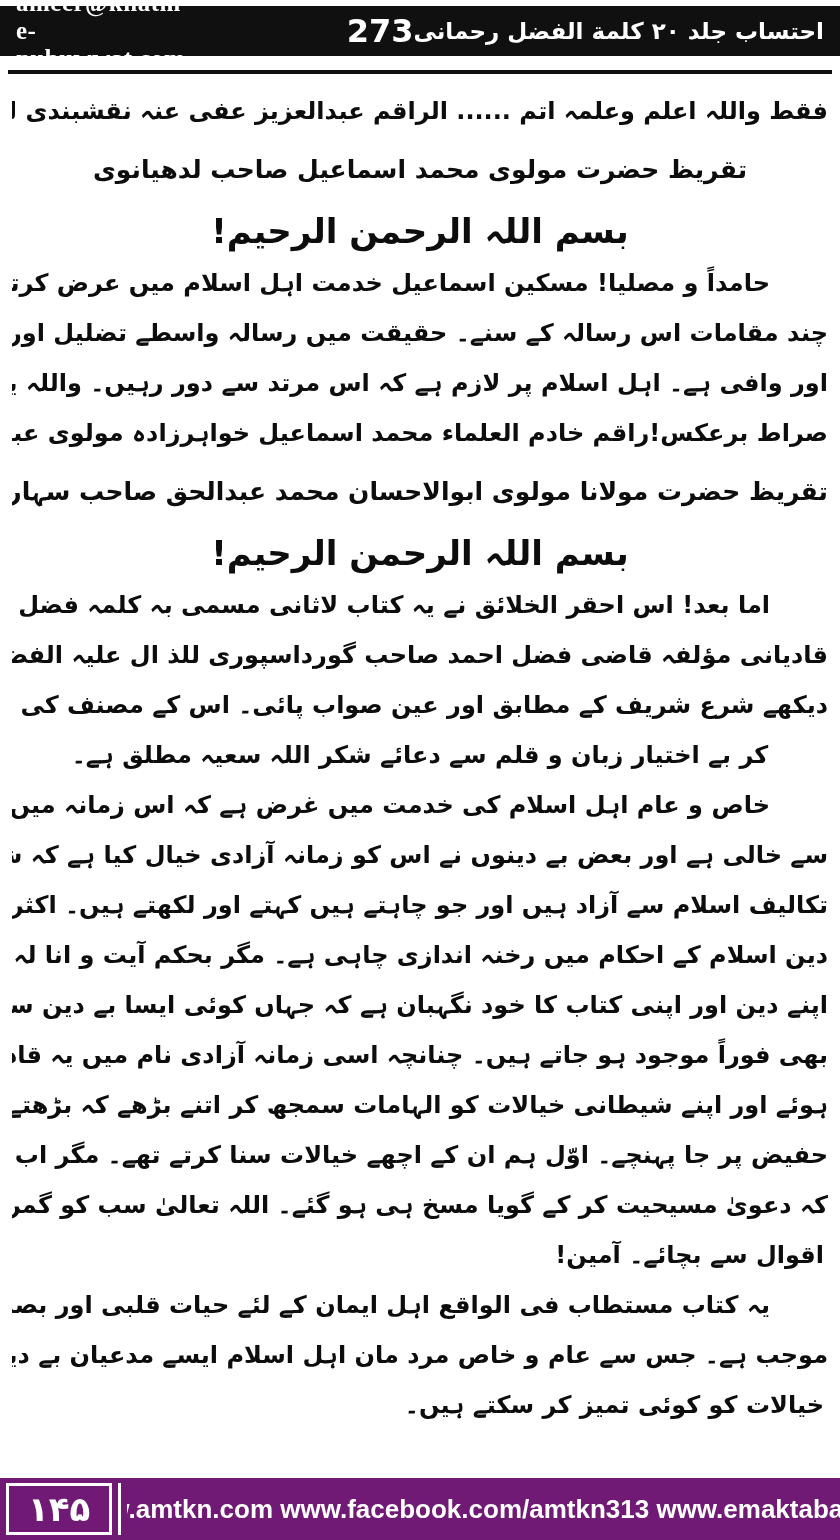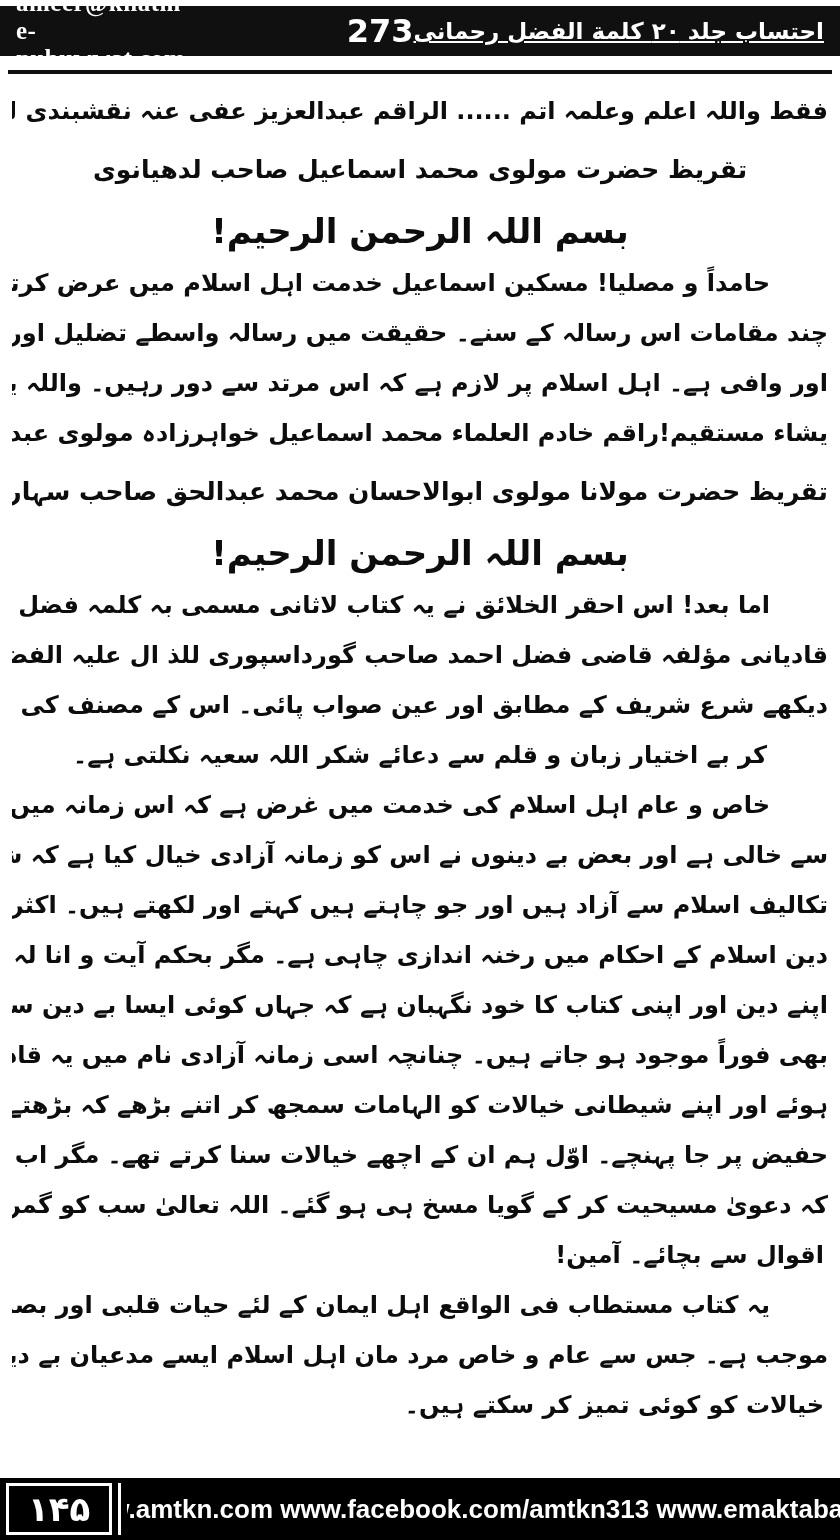--- a/index.html
+++ b/index.html
@@ -23,21 +23,21 @@
   .header-email {
     font-family:"Liberation Serif", serif;
     font-weight:bold; font-size:25px; direction:ltr;
     letter-spacing:0.5px;
   }
   .header-page {
     font-size:32px; font-weight:bold; direction:rtl;
     margin-left:40px; margin-right:auto; padding-left:110px;
   }
   .header-title {
-    font-size:23px; font-weight:bold; direction:rtl; white-space:nowrap;text-decoration:underline;
+    font-size:23px; font-weight:bold; direction:rtl; white-space:nowrap;
   }
   .header-rule {
     position:absolute; top:70px; left:8px; right:8px; height:4px;
     background:#101010;
   }
 
   
   .page-body {
     position:absolute; top:86px; left:12px; right:12px; bottom:72px;
     direction:rtl;
@@ -66,21 +66,21 @@
     height:54px; line-height:54px;
     text-align:center; text-align-last:center;
   }
   .line.split {
     display:flex; justify-content:space-between; align-items:center;
   }
 
   
   .footer-bar {
     position:absolute; bottom:0; left:0; right:0; height:62px;
-    background:#000000;
+    background:#701a75;
     display:flex; align-items:stretch;
     color:#ffffff;
   }
   .footer-page-box {
     width:106px; margin:5px 0 5px 6px;
     border:3px solid #ffffff;
     display:flex; align-items:center; justify-content:center;
     font-size:34px; font-weight:bold;
     direction:rtl;
     flex:0 0 auto;
@@ -107,29 +107,29 @@
 <div class="header-rule"></div>
 
 <div class="page-body">
     <div class="line opening">فقط واللہ اعلم وعلمہ اتم ...... الراقم عبدالعزیز عفی عنہ نقشبندی لدھیانوی!</div>
     <div class="line heading">تقریظ حضرت مولوی محمد اسماعیل صاحب لدھیانوی</div>
     <div class="line bismillah">بسم اللہ الرحمن الرحیم!</div>
     <div class="line body-indent">حامداً و مصلیا! مسکین اسماعیل خدمت اہل اسلام میں عرض کرتا ہے کہ میں نے</div>
     <div class="line body">چند مقامات اس رسالہ کے سنے۔ حقیقت میں رسالہ واسطے تضلیل اور تکفیر کے اظہار کرنے میں کافی</div>
     <div class="line body">اور وافی ہے۔ اہل اسلام پر لازم ہے کہ اس مرتد سے دور رہیں۔ واللہ یہدی من یشاء الی</div>
     <div class="line split">
-      <span>یشاء مستقیم!</span>
+      <span>صراط برعکس!</span>
       <span>راقم خادم العلماء محمد اسماعیل خواہرزادہ مولوی عبدالقادر لدھیانوی!</span>
     </div>
     <div class="line heading">تقریظ حضرت مولانا مولوی ابوالاحسان محمد عبدالحق صاحب سہارنپوری</div>
     <div class="line bismillah">بسم اللہ الرحمن الرحیم!</div>
     <div class="line body-indent">اما بعد! اس احقر الخلائق نے یہ کتاب لاثانی مسمی بہ کلمہ فضل رحمانی بجواب اوہام غلام</div>
     <div class="line body">قادیانی مؤلفہ قاضی فضل احمد صاحب گورداسپوری للذ ال علیہ الفضل الربانی مختلف مقامات سے</div>
     <div class="line body">دیکھے شرع شریف کے مطابق اور عین صواب پائی۔ اس کے مصنف کی سعی جمیل فی سبیل اللہ کو دیکھ</div>
-    <div class="line center">کر بے اختیار زبان و قلم سے دعائے شکر اللہ سعیہ نکلتی ہے۔</div>
+    <div class="line center">کر بے اختیار زبان و قلم سے دعائے شکر اللہ سعیہ مطلق ہے۔</div>
     <div class="line body-indent">خاص و عام اہل اسلام کی خدمت میں غرض ہے کہ اس زمانہ میں کہ شرعی درہ اور طرہ</div>
     <div class="line body">سے خالی ہے اور بعض بے دینوں نے اس کو زمانہ آزادی خیال کیا ہے کہ شرع کے احکام اور</div>
     <div class="line body">تکالیف اسلام سے آزاد ہیں اور جو چاہتے ہیں کہتے اور لکھتے ہیں۔ اکثر لوگوں نے باغوائے نفس</div>
     <div class="line body">دین اسلام کے احکام میں رخنہ اندازی چاہی ہے۔ مگر بحکم آیت و انا لہ لحافظون خداوند تعالیٰ</div>
     <div class="line body">اپنے دین اور اپنی کتاب کا خود نگہبان ہے کہ جہاں کوئی ایسا بے دین سر اٹھاتا ہے اس کے سرکوب</div>
     <div class="line body">بھی فوراً موجود ہو جاتے ہیں۔ چنانچہ اسی زمانہ آزادی نام میں یہ قادیانی صاحب مطلق العنان</div>
     <div class="line body">ہوئے اور اپنے شیطانی خیالات کو الہامات سمجھ کر اتنے بڑھے کہ بڑھتے ہی گھٹ گئے اور اوج سے</div>
     <div class="line body">حفیض پر جا پہنچے۔ اوّل ہم ان کے اچھے خیالات سنا کرتے تھے۔ مگر اب بالکل برعکس ہو گئے۔ حتیٰ</div>
     <div class="line body">کہ دعویٰ مسیحیت کر کے گویا مسخ ہی ہو گئے۔ اللہ تعالیٰ سب کو گمراہی کے خیال اور ضلالت کے</div>
     <div class="line end">اقوال سے بچائے۔ آمین!</div>

